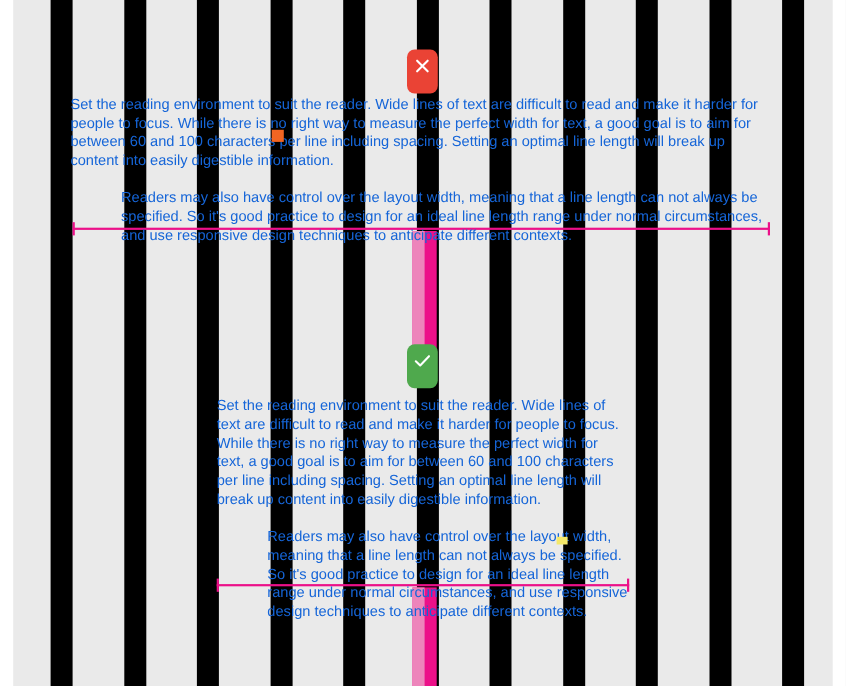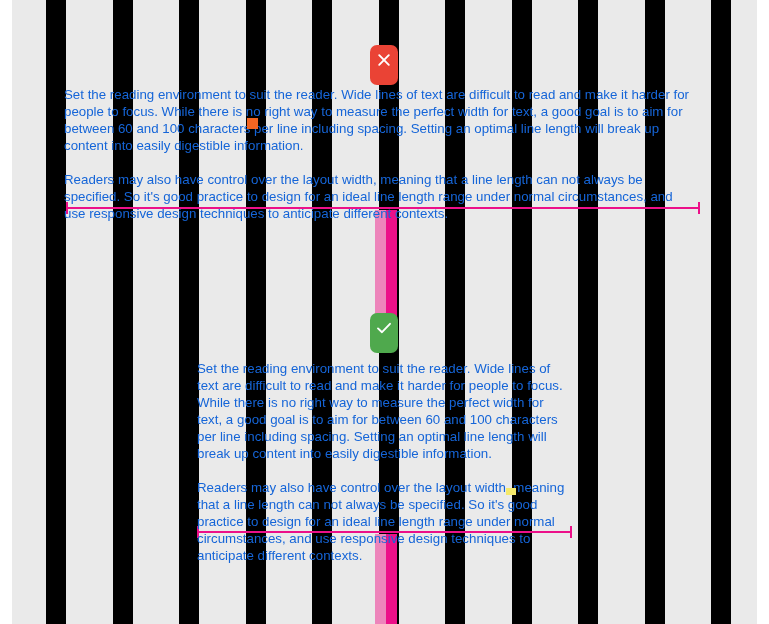--- a/index.html
+++ b/index.html
@@ -99,20 +99,21 @@
     font-family: "Liberation Sans", sans-serif;
     font-size: 13.3px;
     line-height: 17px;
     font-weight: 400;
   }
   .text-block p {
     margin: 0 0 17px 0;
   }
   .text-block p:last-child {
     margin-bottom: 0;
+    margin-left: 46px;
   }
   #text-block-wide {
     left: 64px;
     top: 86px;
     width: 632px;
   }
   #text-block-narrow {
     left: 197px;
     top: 360px;
     width: 374px;

